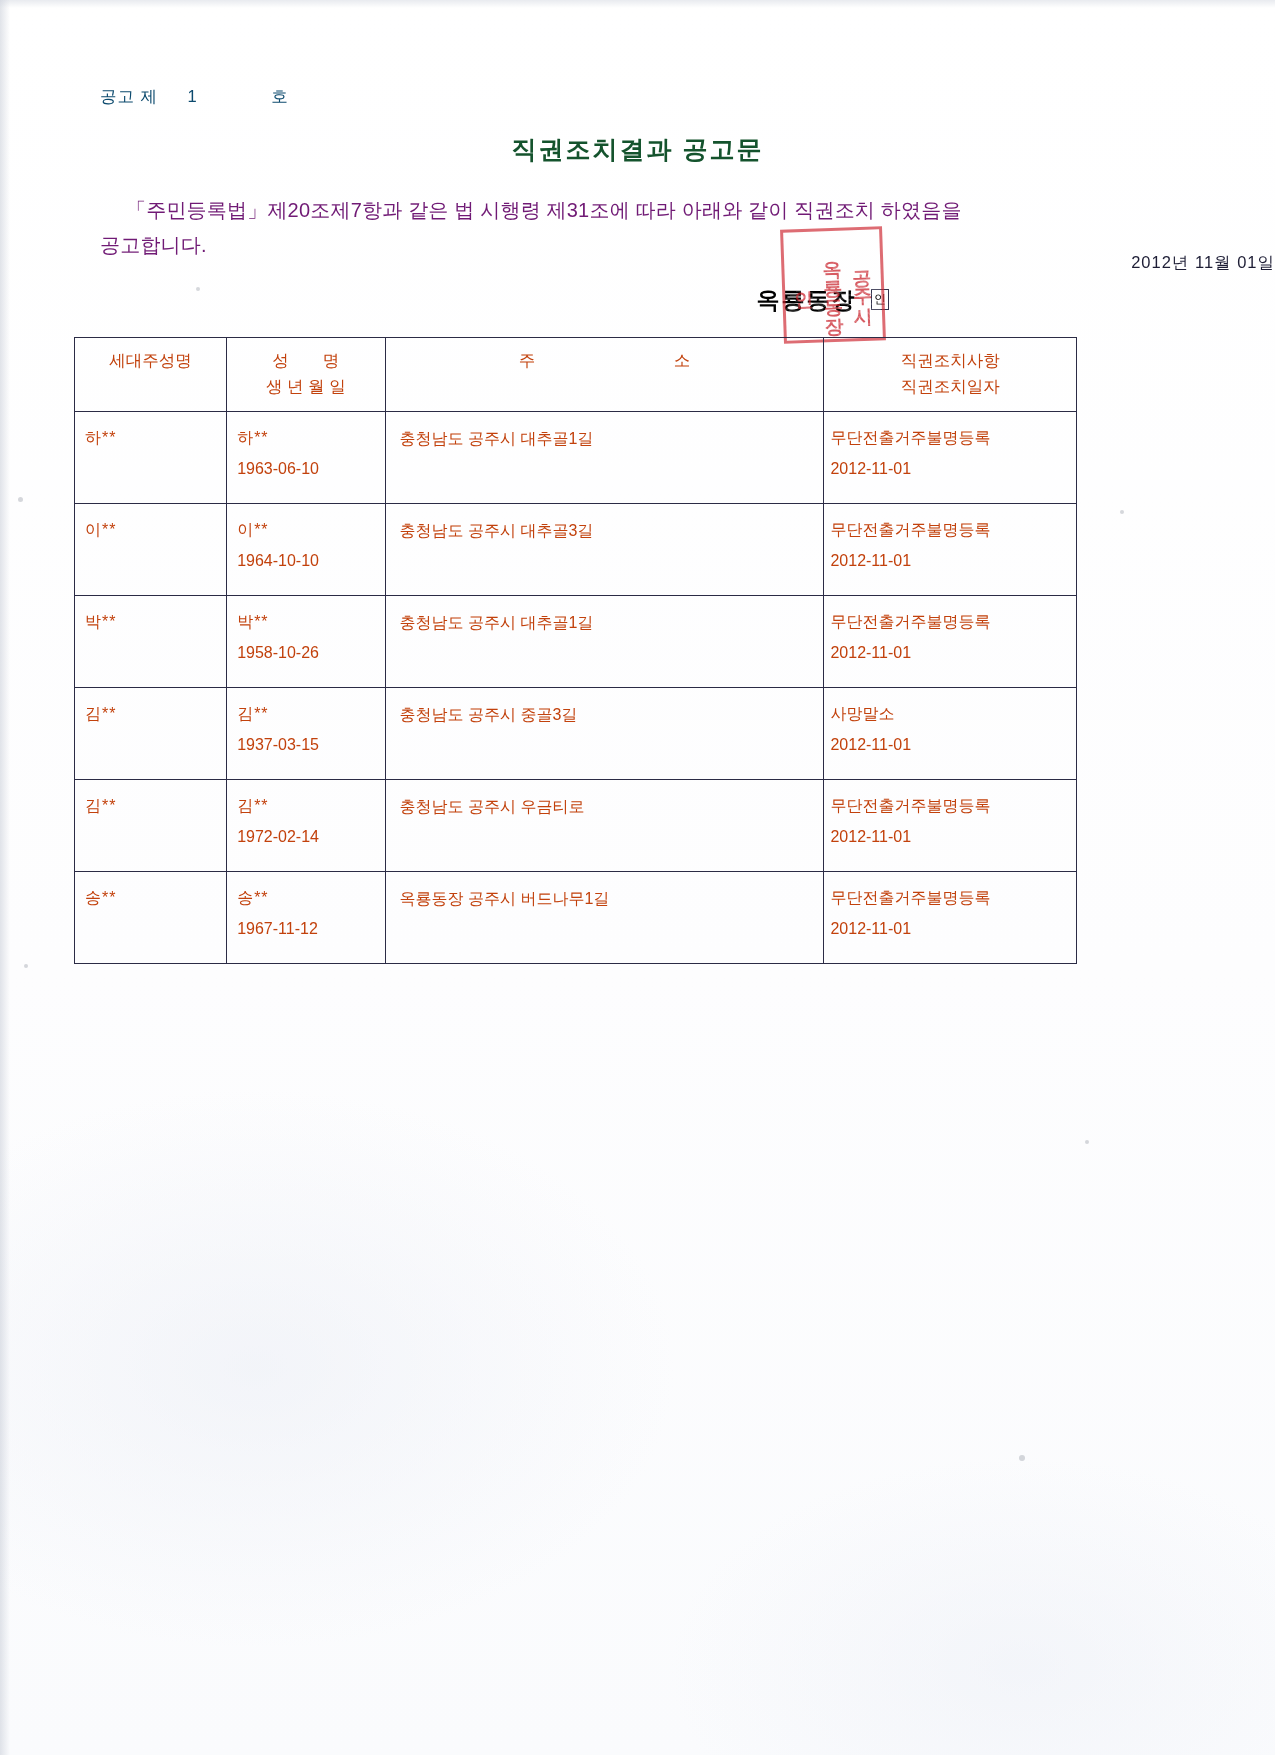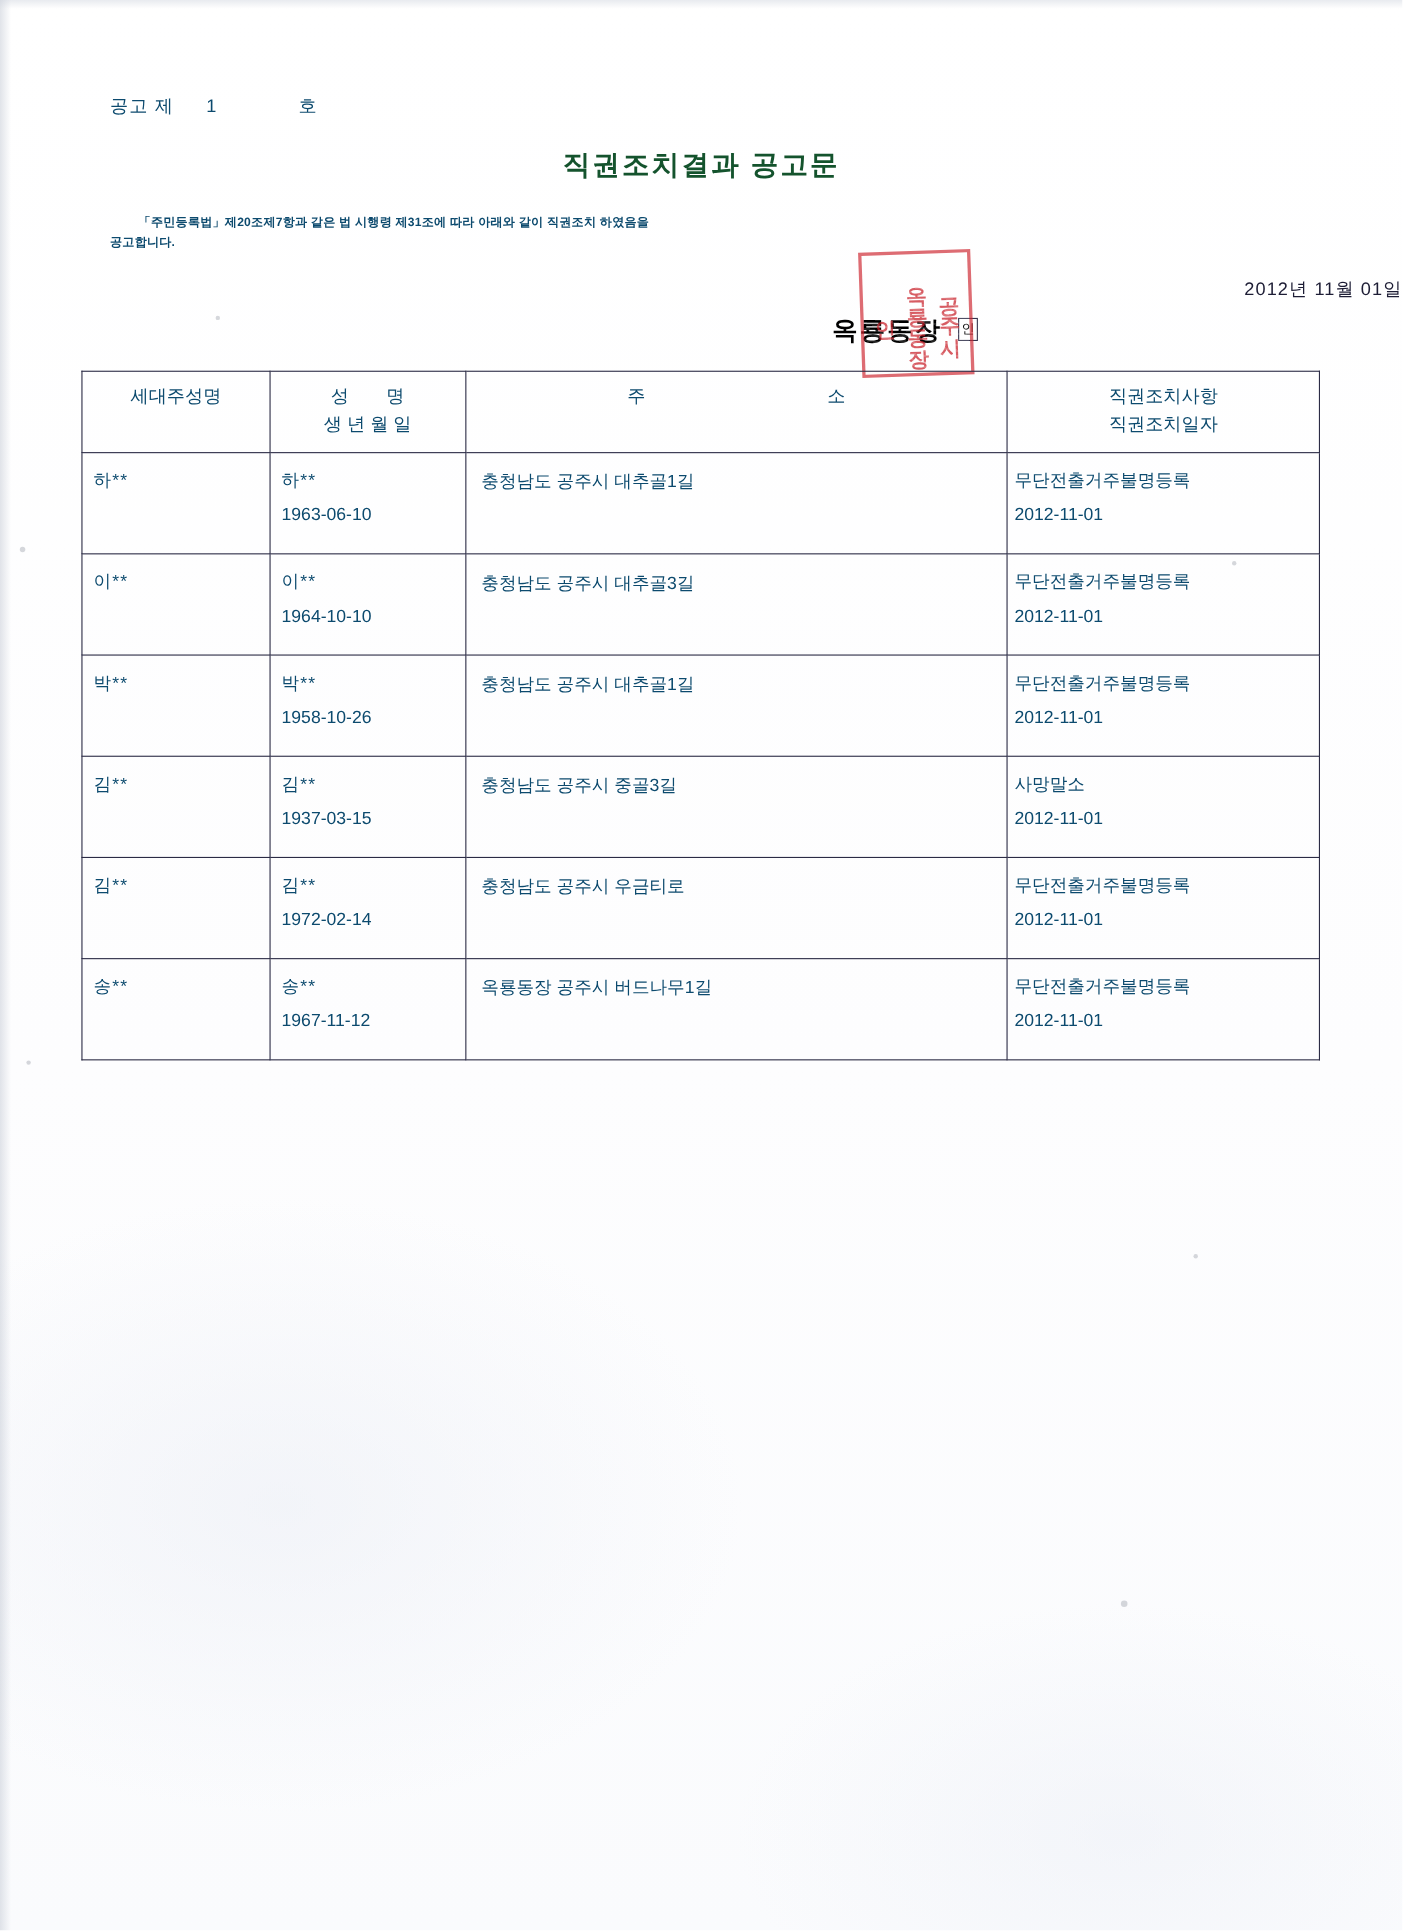--- a/index.html
+++ b/index.html
@@ -62,25 +62,24 @@
     font-weight: bold;
     letter-spacing: 2px;
     color: #14532d;
   }
 
   .intro {
     position: absolute;
     left: 100px;
     right: 100px;
     top: 193px;
-    font-size: 11px;
+    font-size: 20px;
     line-height: 1.75;
     letter-spacing: 0.2px;
-    color: #0c4a6e;
-    font-weight: bold;
+    color: #701a75;
   }
   .intro .indent { display: inline-block; width: 26px; }
 
   .date-line {
     position: absolute;
     left: 0; right: 0;
     top: 252px;
     text-align: right;
     font-size: 16.5px;
     letter-spacing: 1px;
@@ -144,24 +143,24 @@
     inset: 0;
     background:
       repeating-linear-gradient(12deg, rgba(255,255,255,0.16) 0 2px, rgba(255,255,255,0) 2px 5px);
     pointer-events: none;
   }
 
   table.reg {
     position: absolute;
     left: 74px;
     top: 337px;
-    width: 1126px;
+    width: 1003px;
     border-collapse: collapse;
     font-size: 16px;
-    color: #0c4a6e;
+    color: #c2410c;
   }
   table.reg td, table.reg th {
     border: 1px solid #2b2b45;
     padding: 0;
     vertical-align: top;
     font-weight: normal;
   }
   .th-cell {
     text-align: center;
     padding: 10px 4px 12px 4px;

